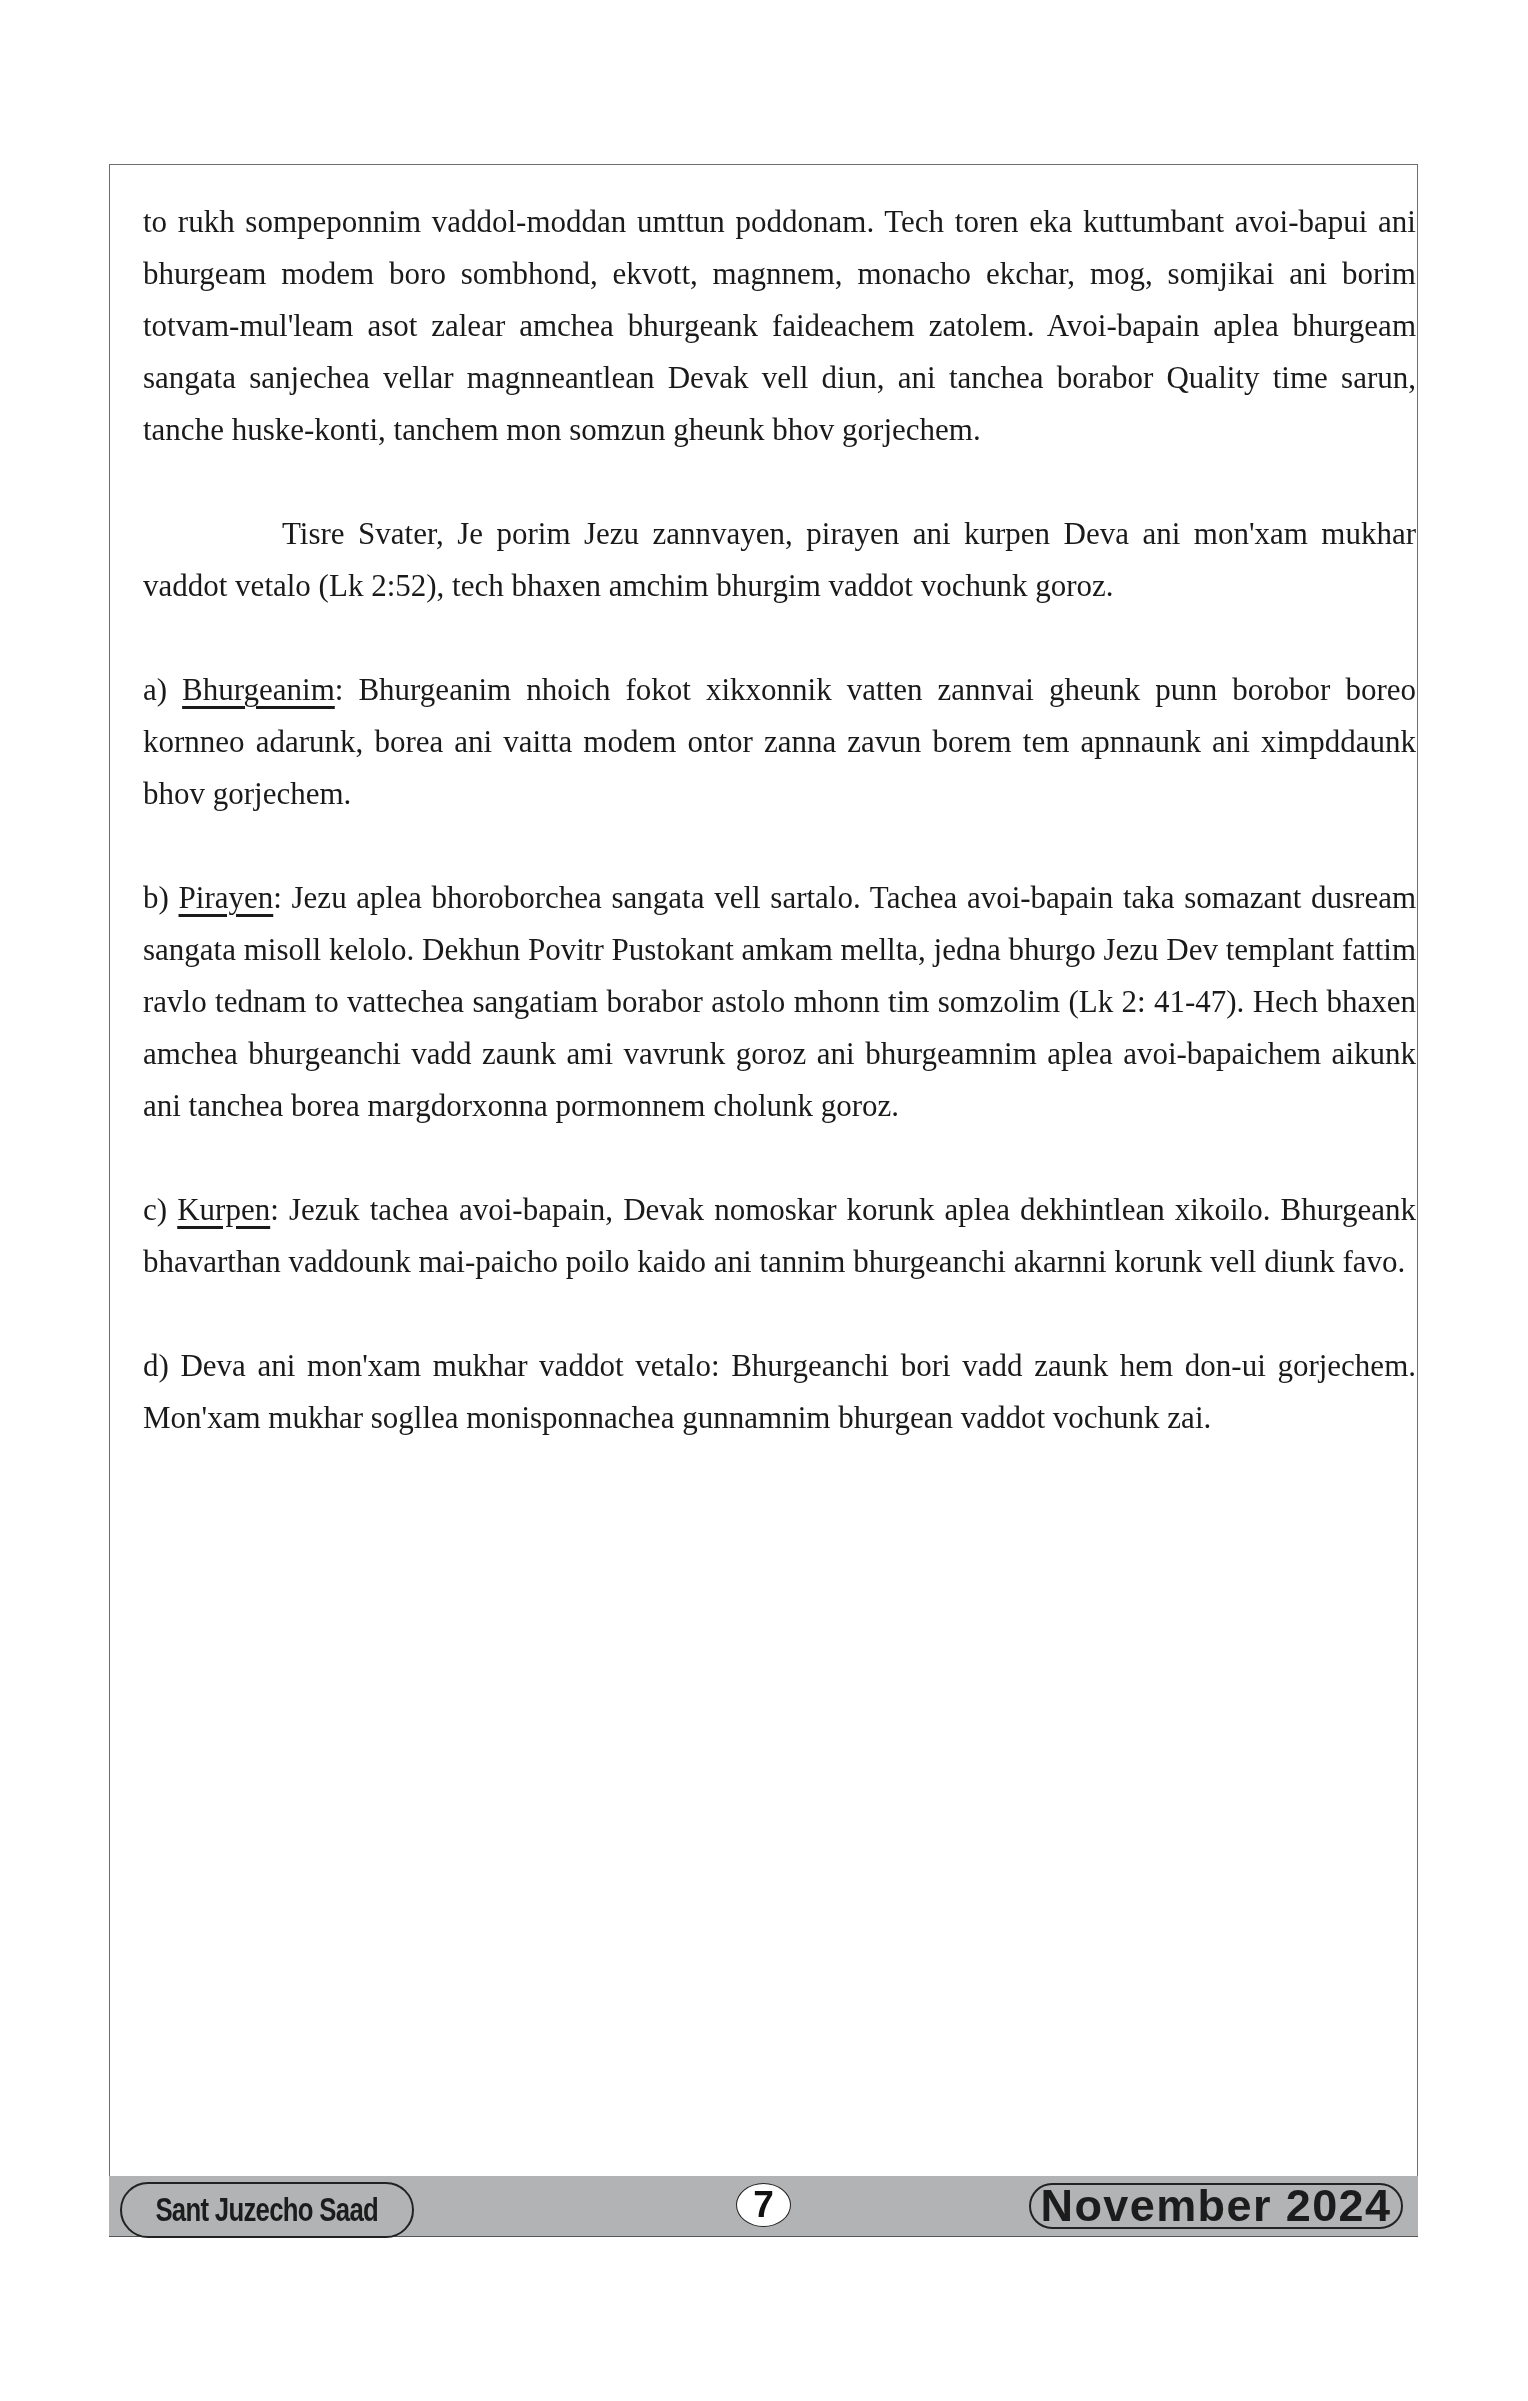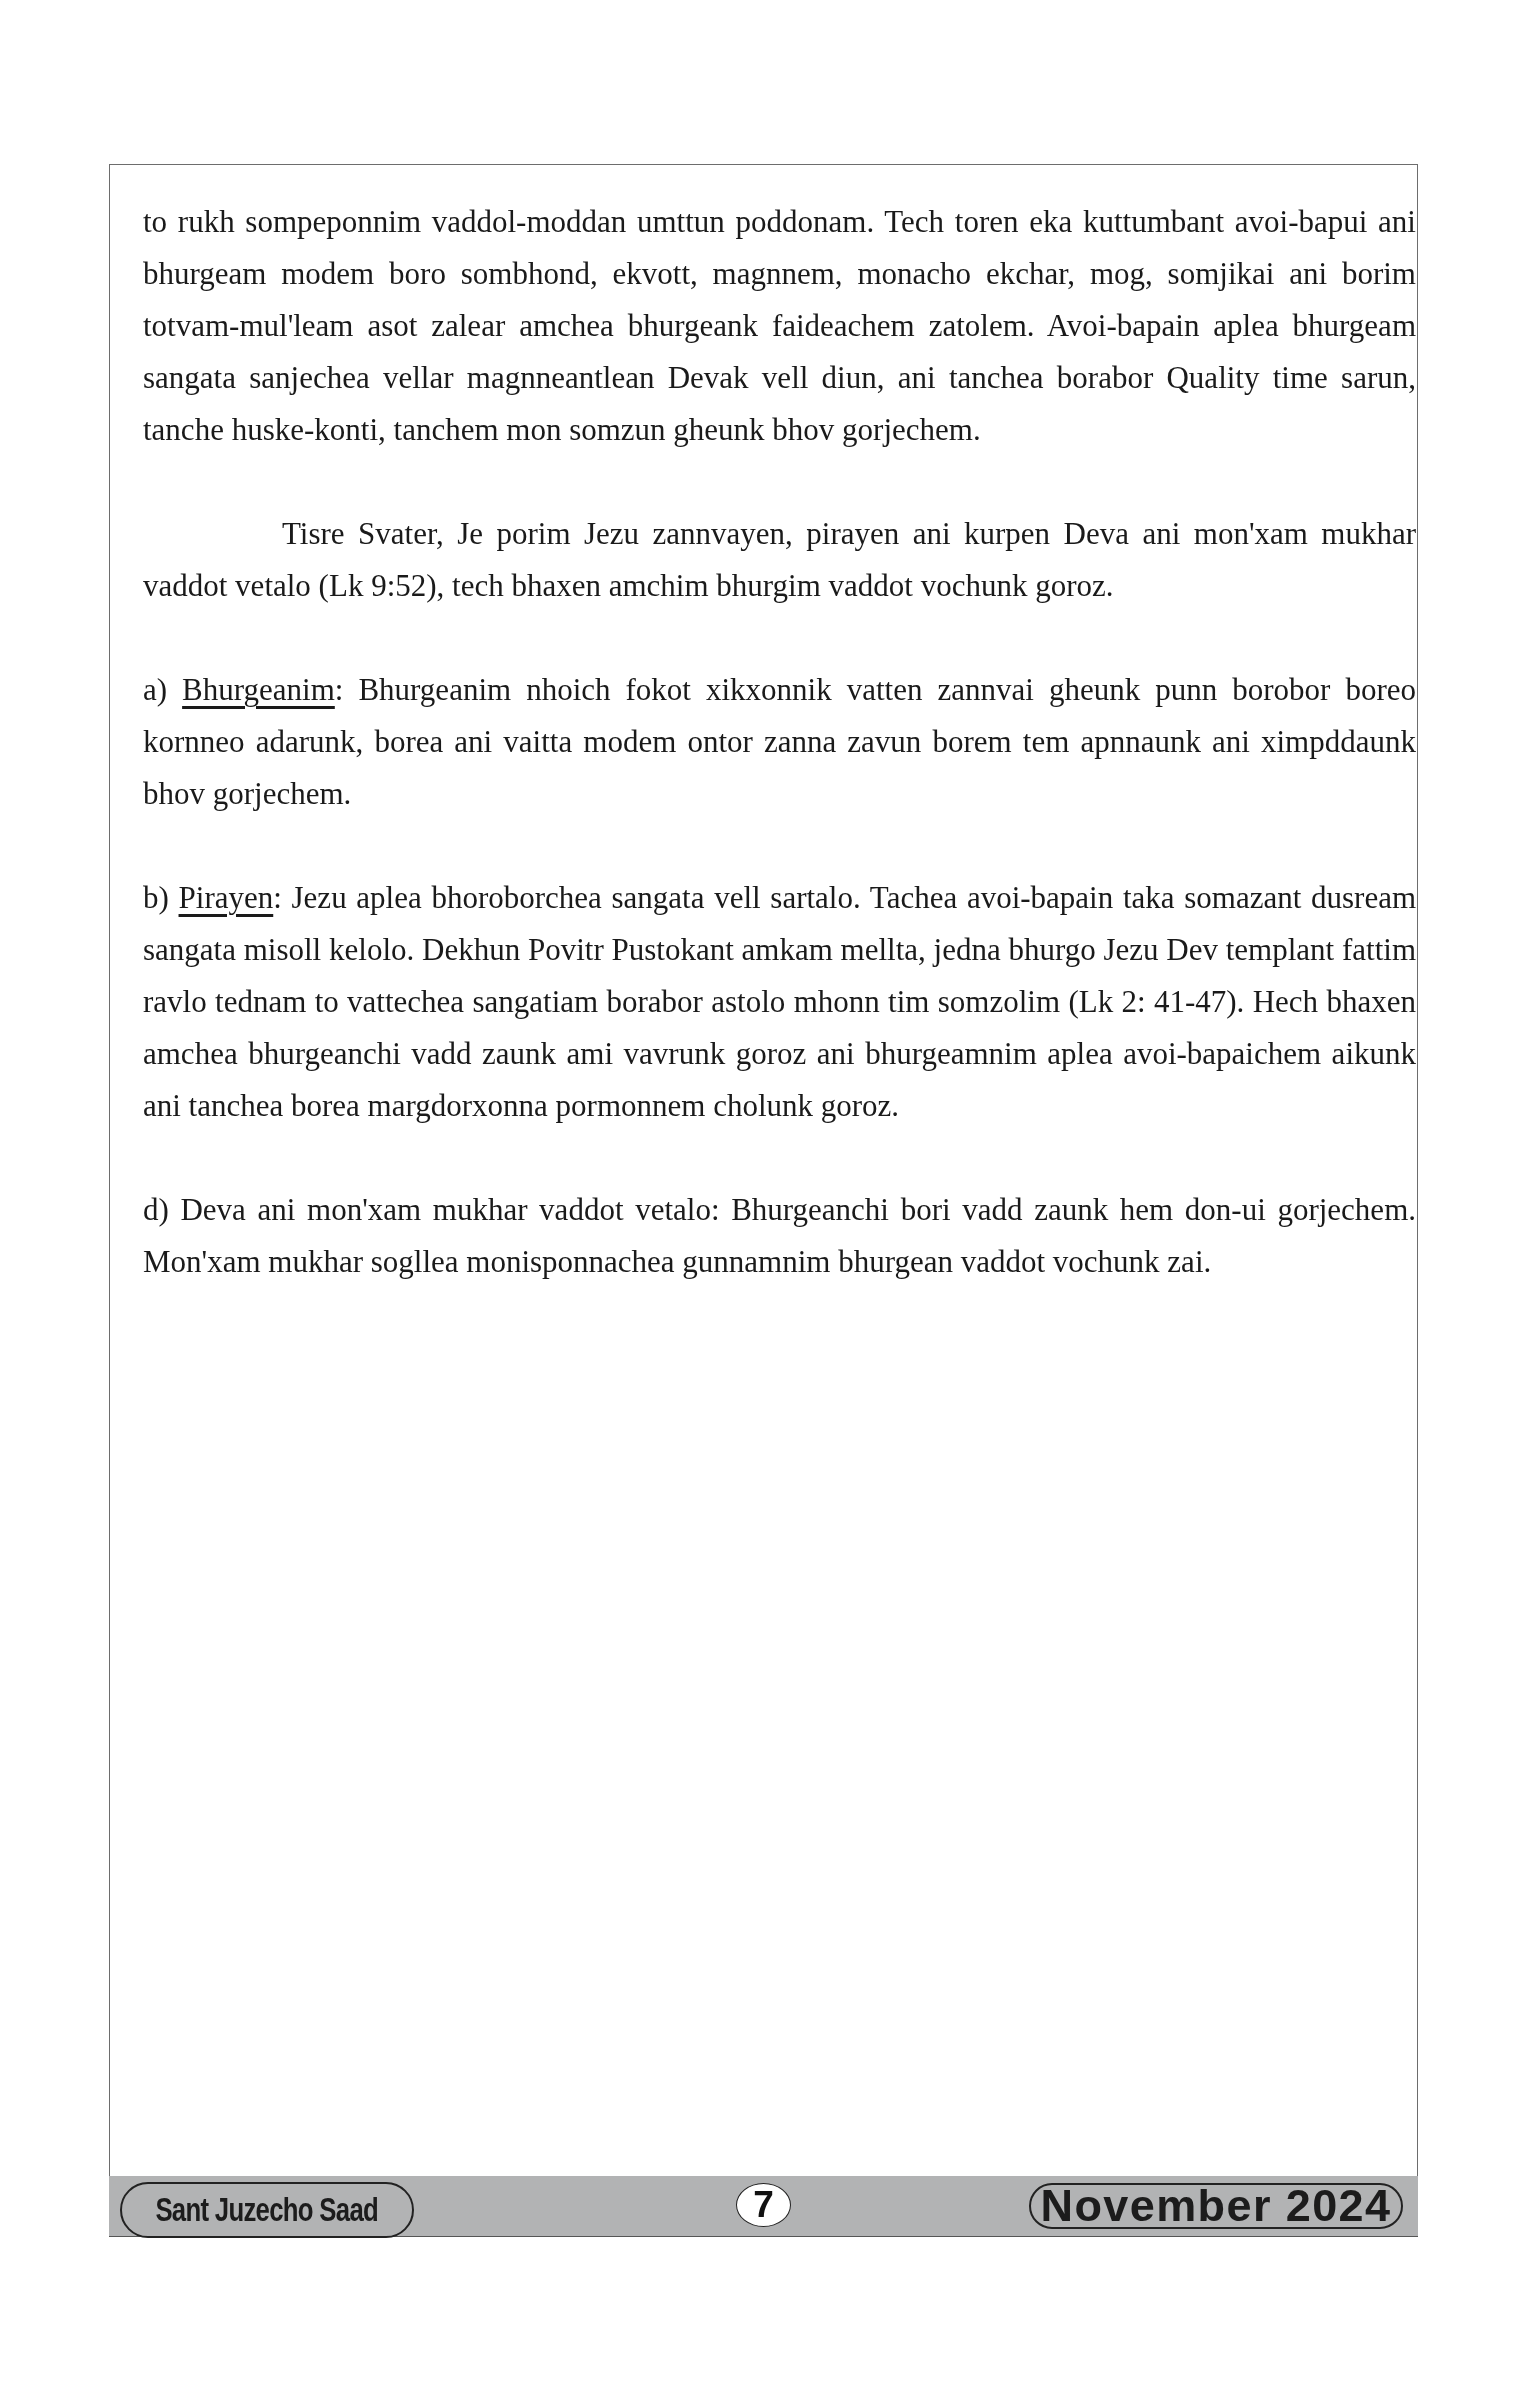--- a/index.html
+++ b/index.html
@@ -37,23 +37,24 @@
     display:flex; align-items:center; justify-content:center; color:#111; box-sizing:border-box;
   }
 </style>
 </head>
 <body>
 
 <div class="frame"></div>
 
 <div class="content">
   <p>to rukh sompeponnim vaddol-moddan umttun poddonam. Tech toren eka kuttumbant avoi-bapui ani bhurgeam modem boro sombhond, ekvott, magnnem, monacho ekchar, mog, somjikai ani borim totvam-mul'leam asot zalear amchea bhurgeank faideachem zatolem. Avoi-bapain aplea bhurgeam sangata sanjechea vellar magnneantlean Devak vell diun, ani tanchea borabor Quality time sarun, tanche huske-konti, tanchem mon somzun gheunk bhov gorjechem.</p>
-  <p class="indent">Tisre Svater, Je porim Jezu zannvayen, pirayen ani kurpen Deva ani mon'xam mukhar vaddot vetalo (Lk 9:52), tech bhaxen amchim bhurgim vaddot vochunk goroz.</p>
+  <p class="indent">Tisre Svater, Je porim Jezu zannvayen, pirayen ani kurpen Deva ani mon'xam mukhar vaddot vetalo (Lk 2:52), tech bhaxen amchim bhurgim vaddot vochunk goroz.</p>
   <p><span>a) </span><span class="u">Bhurgeanim</span><span>: Bhurgeanim nhoich fokot xikxonnik vatten zannvai gheunk punn borobor boreo kornneo adarunk, borea ani vaitta modem ontor zanna zavun borem tem apnnaunk ani ximpddaunk bhov gorjechem.</span></p>
   <p><span>b) </span><span class="u">Pirayen</span><span>: Jezu aplea bhoroborchea sangata vell sartalo. Tachea avoi-bapain taka somazant dusream sangata misoll kelolo. Dekhun Povitr Pustokant amkam mellta, jedna bhurgo Jezu Dev templant fattim ravlo tednam to vattechea sangatiam borabor astolo mhonn tim somzolim (Lk 2: 41-47). Hech bhaxen amchea bhurgeanchi vadd zaunk ami vavrunk goroz ani bhurgeamnim aplea avoi-bapaichem aikunk ani tanchea borea margdorxonna pormonnem cholunk goroz.</span></p>
+  <p><span>c) </span><span class="u">Kurpen</span><span>: Jezuk tachea avoi-bapain, Devak nomoskar korunk aplea dekhintlean xikoilo. Bhurgeank bhavarthan vaddounk mai-paicho poilo kaido ani tannim bhurgeanchi akarnni korunk vell diunk favo.</span></p>
   <p>d) Deva ani mon'xam mukhar vaddot vetalo: Bhurgeanchi bori vadd zaunk hem don-ui gorjechem. Mon'xam mukhar sogllea monisponnachea gunnamnim bhurgean vaddot vochunk zai.</p>
 </div>
 
 <div class="footer">
   <div class="pill pill-left">
       <span>Sant Juzecho Saad</span>
     </div>
   <div class="page-num">
       <span>7</span>
     </div>

